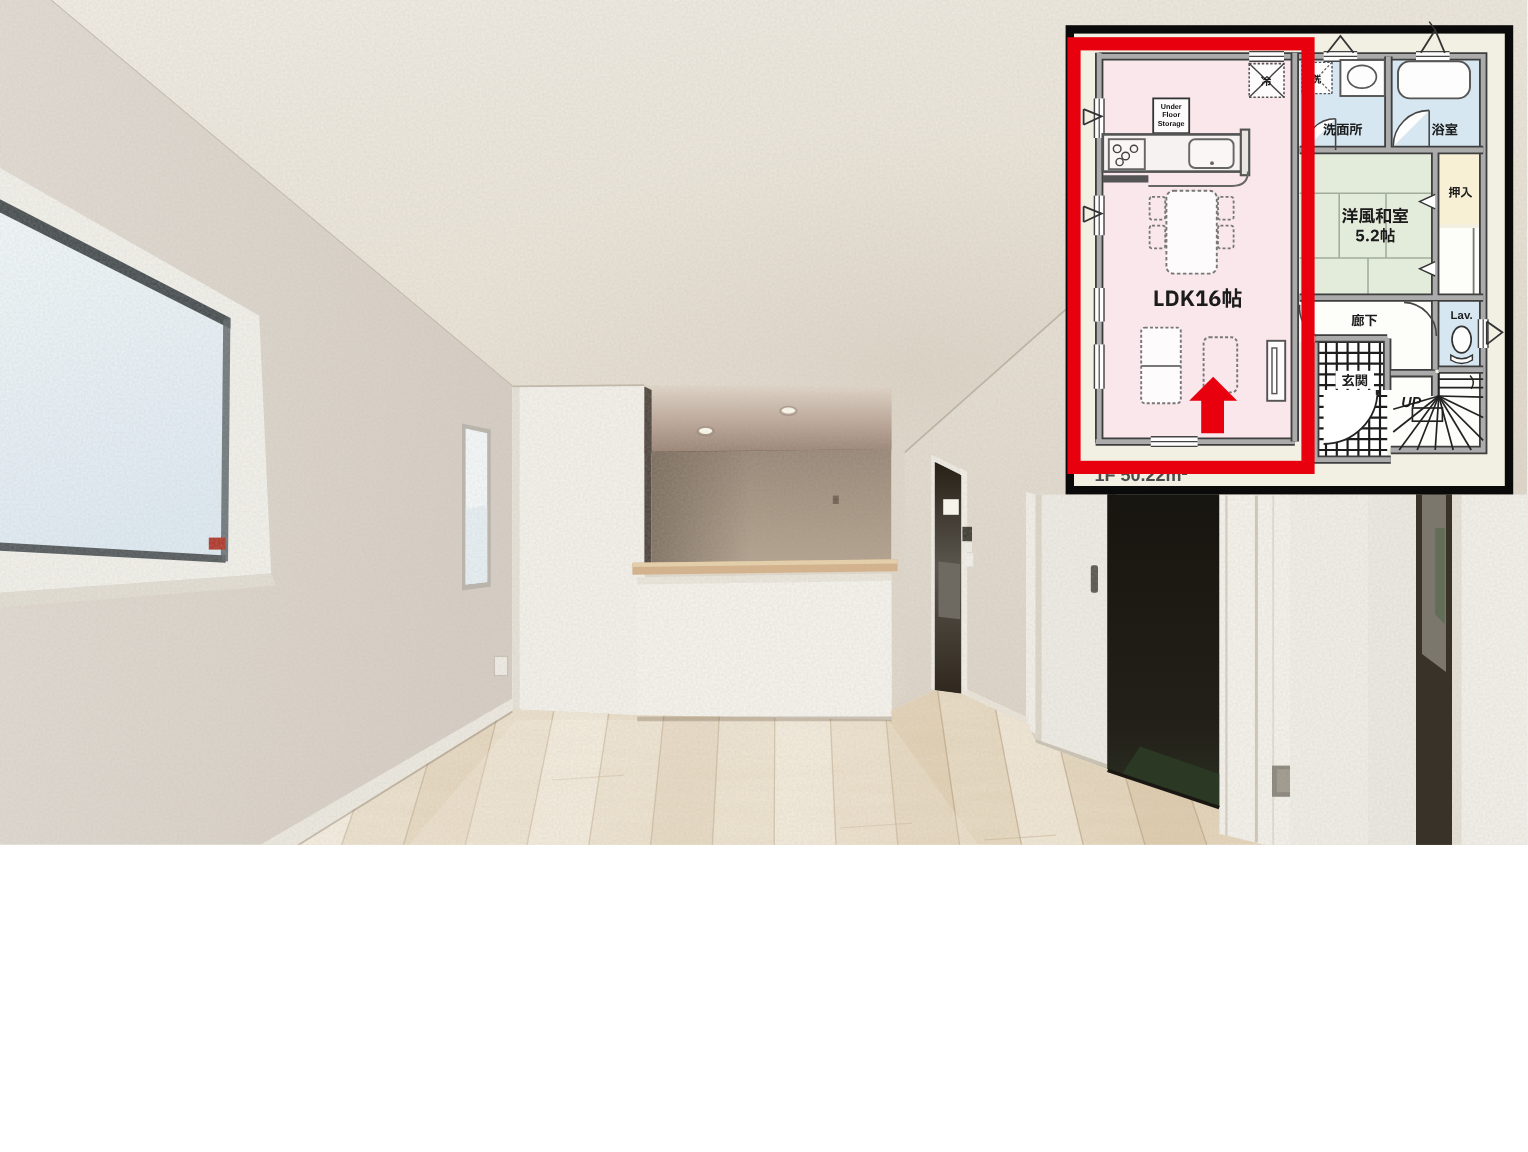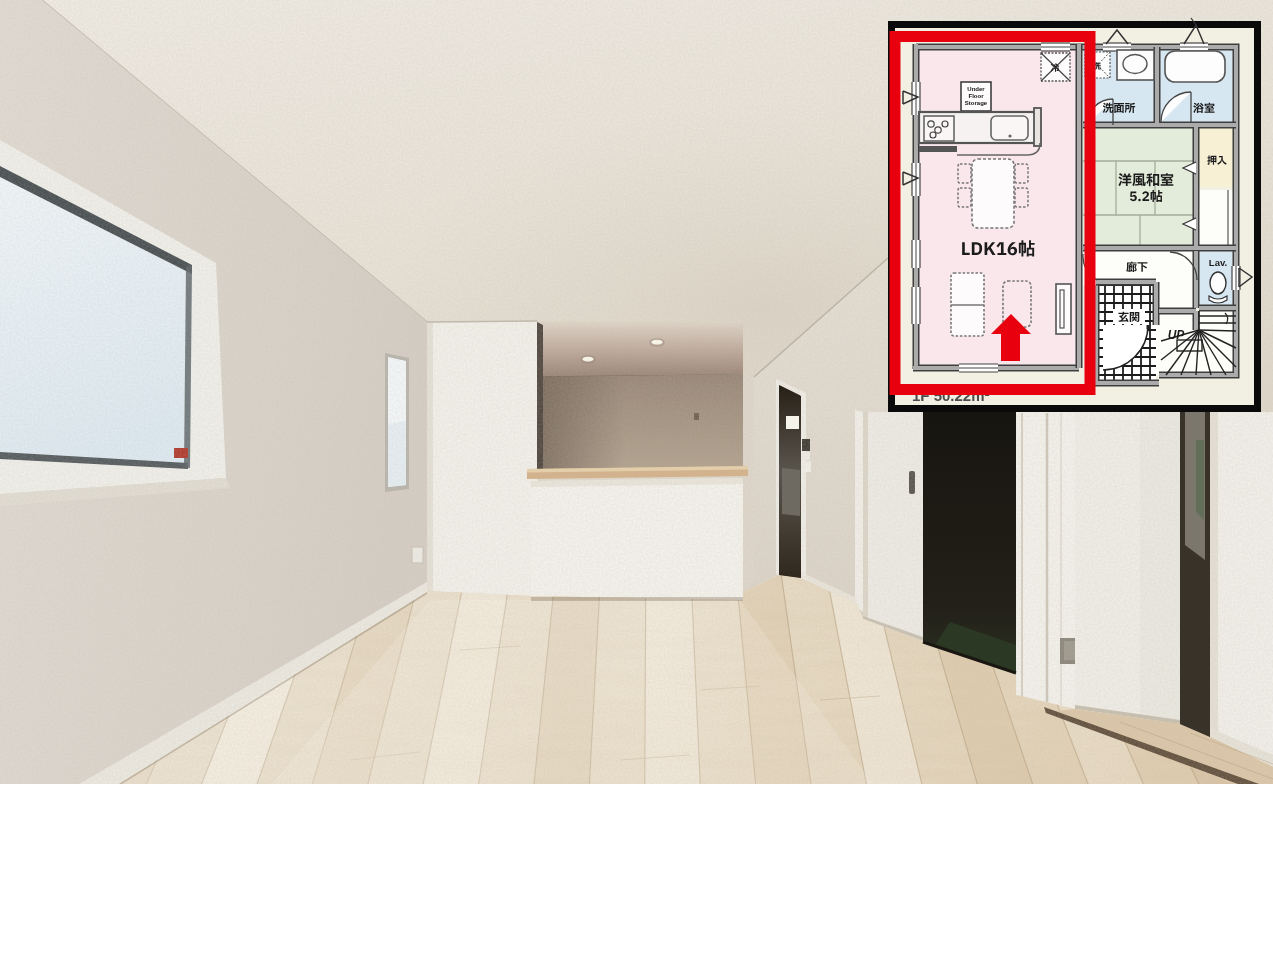--- a/index.html
+++ b/index.html
@@ -1,16 +1,16 @@
 <!DOCTYPE html>
 <html><head>
 <meta charset="utf-8">
 <style>
 html,body{margin:0;padding:0;background:#fff;}
-.stage{position:relative;width:1273px;height:784px;overflow:hidden;font-family:"Liberation Sans",sans-serif;text-align:center;}
+.stage{position:relative;width:1273px;height:704px;overflow:hidden;font-family:"Liberation Sans",sans-serif;text-align:center;}
 svg{display:block;}
 </style>
 </head>
 <body>
 <div class="stage">
 <svg width="1273" height="960" viewBox="0 0 1273 960" xmlns="http://www.w3.org/2000/svg">
 <defs>
 <linearGradient id="ceilG" x1="0" y1="0" x2="0.4" y2="1">
  <stop offset="0" stop-color="#f2eee6"></stop>
           <stop offset="0.55" stop-color="#eae4d8"></stop>

